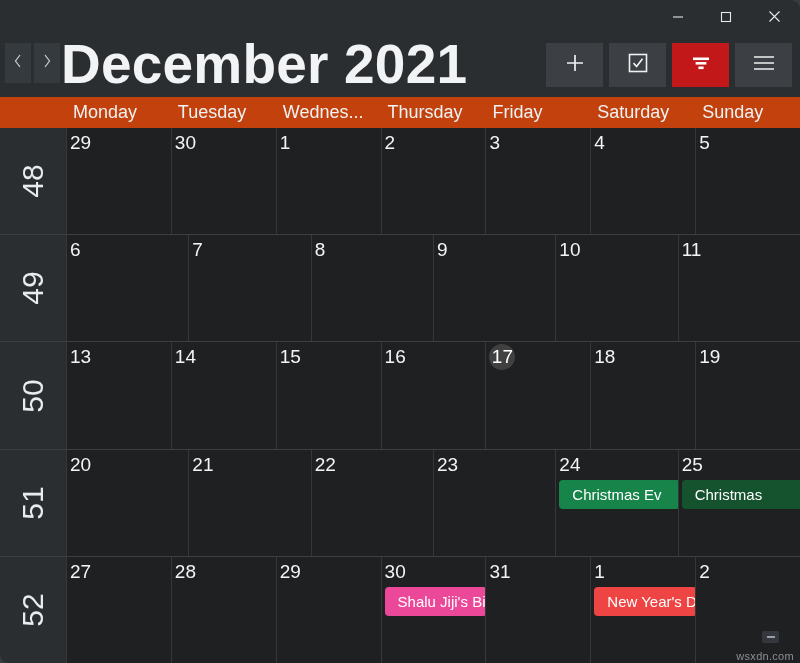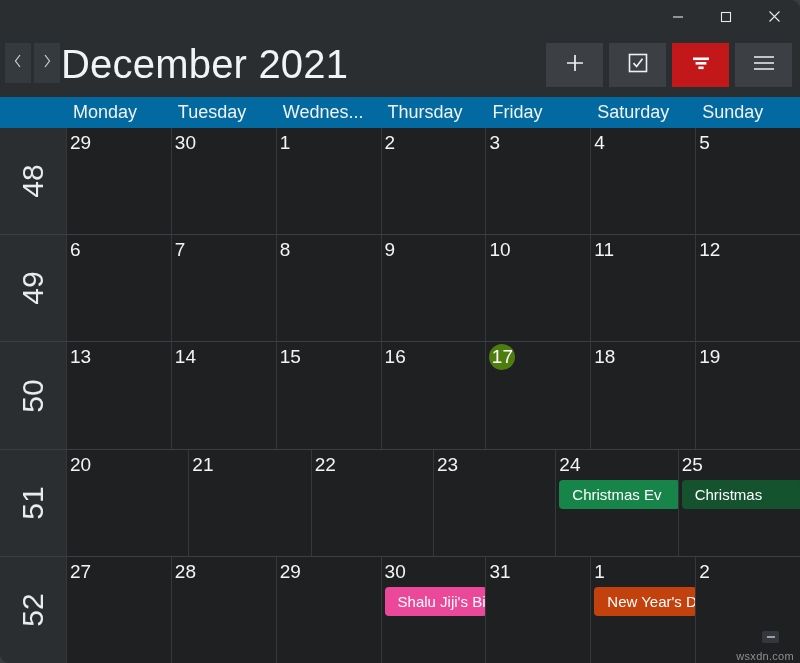--- a/index.html
+++ b/index.html
@@ -68,22 +68,22 @@
     background: #353a3e;
     display: flex;
     align-items: center;
     justify-content: center;
     color: #cfd3d6;
   }
   .month-title {
     position: absolute;
     left: 61px;
     top: -2px;
-    font-size: 40px;
-    font-weight: 400;
+    font-size: 55px;
+    font-weight: 700;
     color: #f1f3f4;
     letter-spacing: 0.2px;
     white-space: nowrap;
     line-height: 62px;
   }
 
   .toolbar {
     position: absolute;
     right: 8px;
     top: 8px;
@@ -102,21 +102,21 @@
   .toolbtn.accent { background: #c2181a; }
 
   
   .weekdays {
     position: absolute;
     left: 0;
     top: 97px;
     width: 800px;
     height: 31px;
     display: flex;
-    background: #0369a1;
+    background: #c2410c;
   }
   .wd-spacer {
     width: 66px;
     flex: 0 0 66px;
   }
   .weekday {
     flex: 1 1 0;
     min-width: 0;
     color: #f0f2f3;
     font-size: 18px;
@@ -352,31 +352,30 @@
       <div class="week-row">
         <div class="weeknum-cell">
           <span class="wn">49</span>
         </div>
         <div class="day-cell"><div class="day-num">6</div></div>
         <div class="day-cell"><div class="day-num">7</div></div>
         <div class="day-cell"><div class="day-num">8</div></div>
         <div class="day-cell"><div class="day-num">9</div></div>
         <div class="day-cell"><div class="day-num">10</div></div>
         <div class="day-cell"><div class="day-num">11</div></div>
-        <div class="day-cell"><div class="day-num">12</div></div>
       </div>
       <div class="week-row">
         <div class="weeknum-cell">
           <span class="wn">50</span>
         </div>
         <div class="day-cell"><div class="day-num">13</div></div>
         <div class="day-cell"><div class="day-num">14</div></div>
         <div class="day-cell"><div class="day-num">15</div></div>
         <div class="day-cell"><div class="day-num">16</div></div>
-        <div class="day-cell"><div class="day-num today" style="background: #4d7c0f;">17</div></div>
+        <div class="day-cell"><div class="day-num today" style="background: #404040;">17</div></div>
         <div class="day-cell"><div class="day-num">18</div></div>
         <div class="day-cell"><div class="day-num">19</div></div>
       </div>
       <div class="week-row">
         <div class="weeknum-cell">
           <span class="wn">51</span>
         </div>
         <div class="day-cell"><div class="day-num">20</div></div>
         <div class="day-cell"><div class="day-num">21</div></div>
         <div class="day-cell"><div class="day-num">22</div></div>
@@ -393,21 +392,21 @@
           <span class="wn">52</span>
         </div>
         <div class="day-cell"><div class="day-num">27</div></div>
         <div class="day-cell"><div class="day-num">28</div></div>
         <div class="day-cell"><div class="day-num">29</div></div>
         <div class="day-cell"><div class="day-num">30</div><div class="events">
             <div class="event-pill" style="background: #ec4899;">Shalu Jiji's Bi</div>
           </div></div>
         <div class="day-cell"><div class="day-num">31</div></div>
         <div class="day-cell"><div class="day-num">1</div><div class="events">
-            <div class="event-pill" style="background: #c2410c;">New Year's D</div>
+            <div class="event-pill" style="background: #ef4444;">New Year's D</div>
           </div></div>
         <div class="day-cell"><div class="day-num">2</div></div>
       </div>
     </div>
 
   <div class="resize-grip">
     <span></span>
   </div>
   <div class="watermark">wsxdn.com</div>
 

